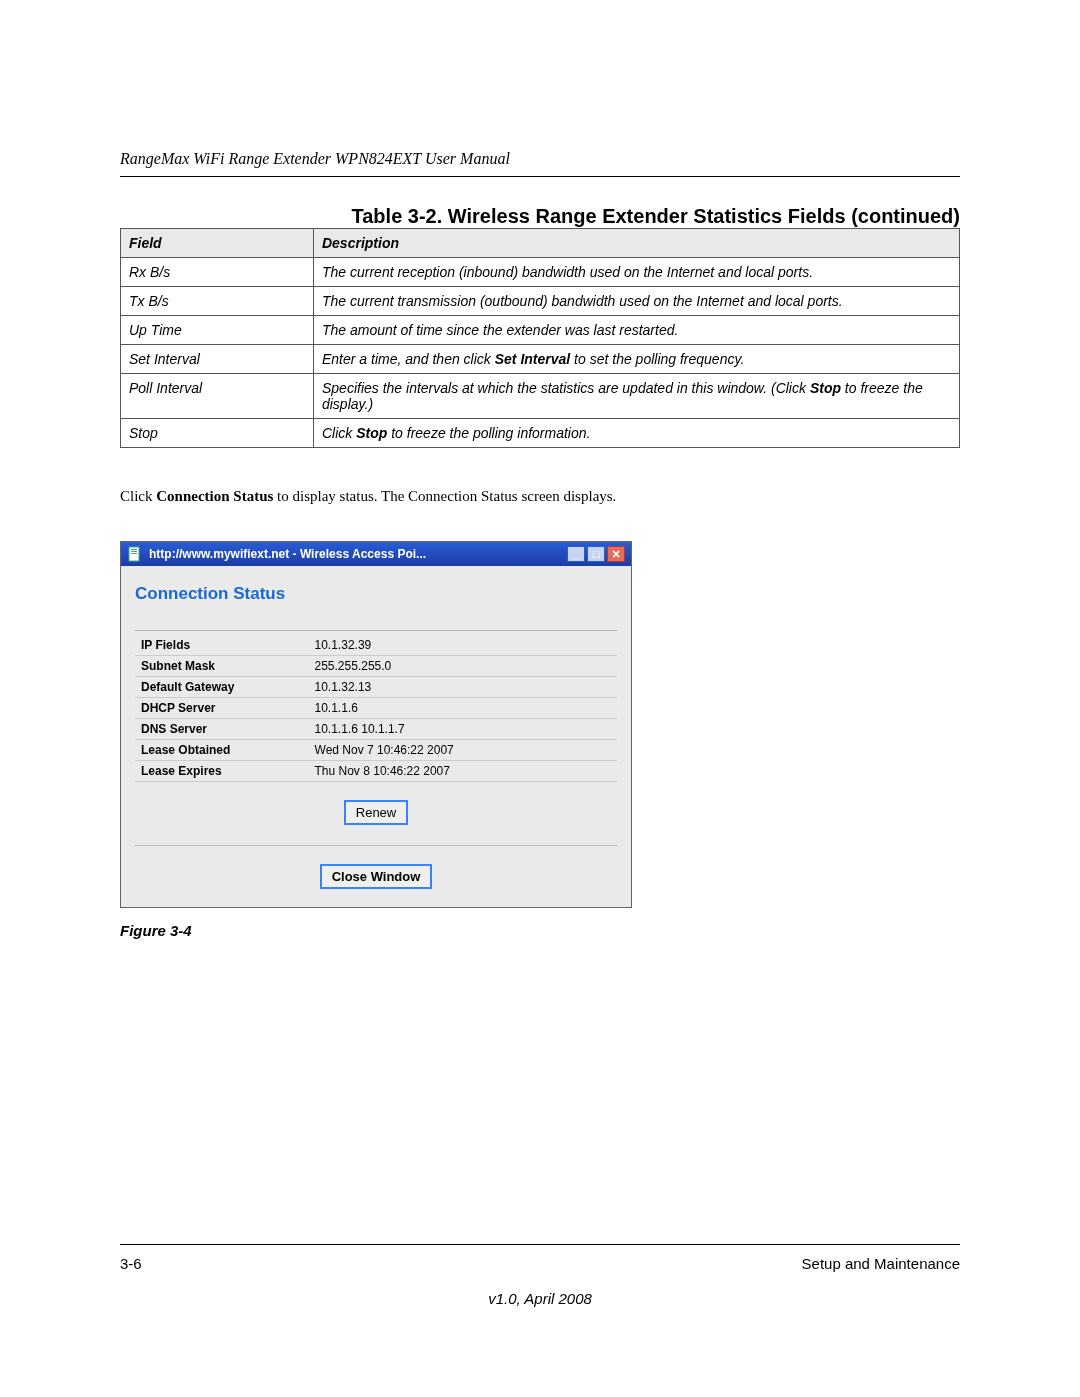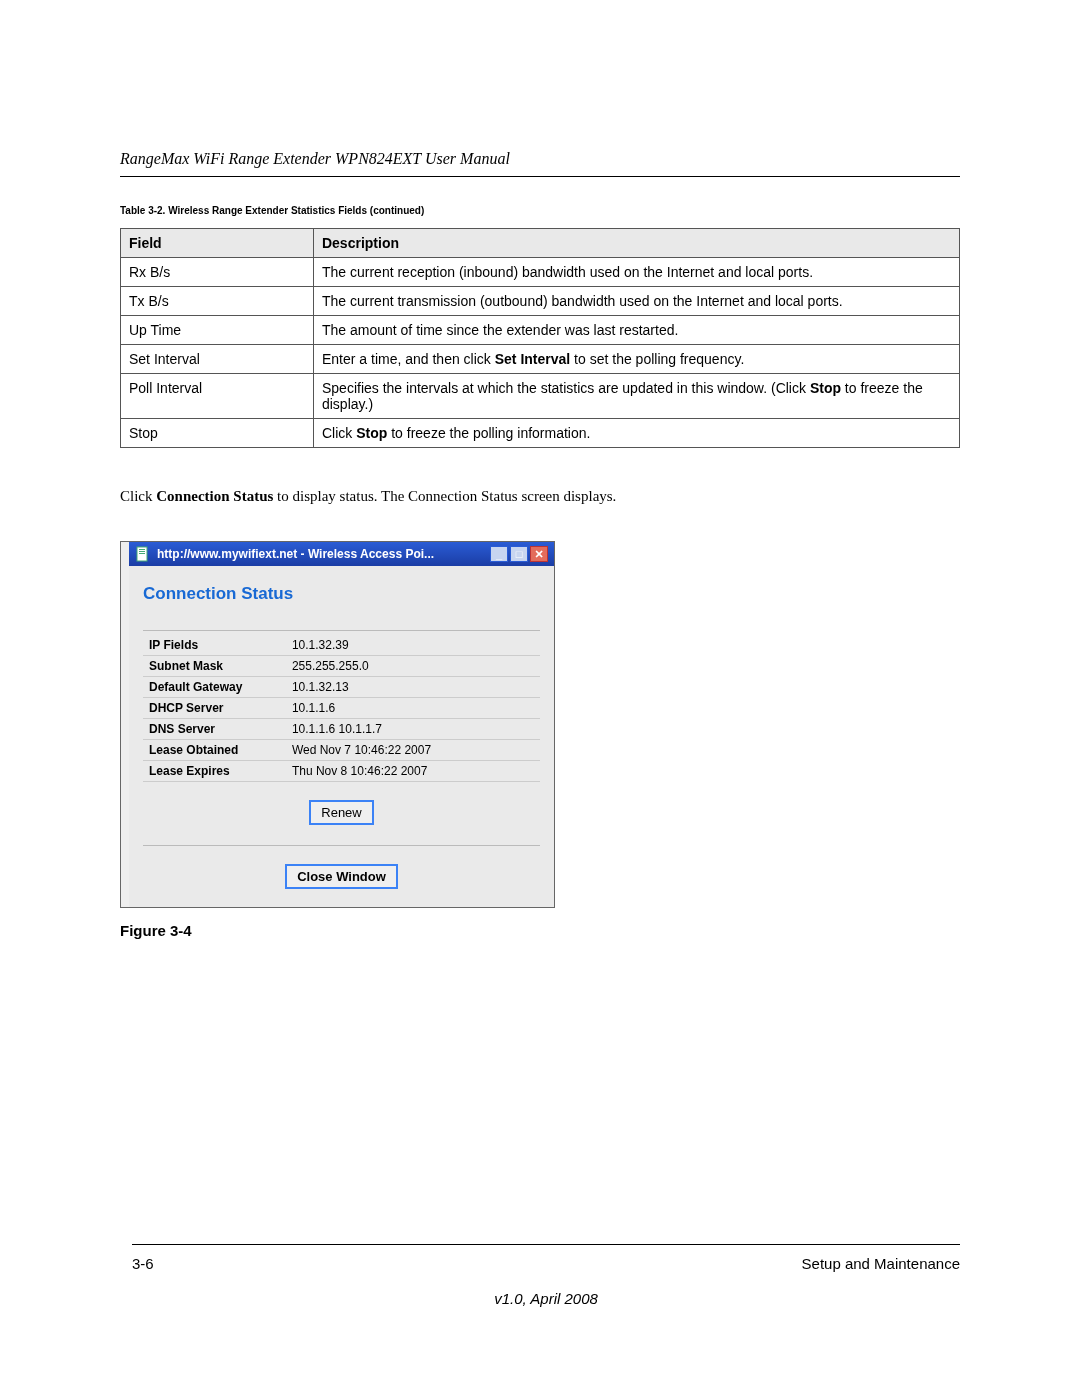--- a/index.html
+++ b/index.html
@@ -17,52 +17,52 @@
     }
     .doc-title {
       font-style: italic;
       font-size: 16px;
       margin-bottom: 8px;
       font-family: "Times New Roman", Times, serif;
     }
     .hr { border-top: 1px solid #000; margin-bottom: 28px; }
     .table-caption {
       font-weight: bold;
-      font-size: 10px;
-      margin-bottom: 12px;
+      font-size: 20px;
+      text-align: right;
     }
     table.stats {
       border-collapse: collapse;
       width: 100%;
       margin-bottom: 40px;
     }
     table.stats th, table.stats td {
       border: 1px solid #555;
       padding: 6px 8px;
       text-align: left;
       vertical-align: top;
       font-size: 14px;
+      font-style: italic;
     }
     table.stats th {
       background: #e9e9e9;
       font-weight: bold;
     }
     table.stats .col-field { width: 23%; }
     .body-text {
       font-family: Liberation Serif, serif;
       font-size: 15px;
       margin-bottom: 36px;
     }
     
     .win-wrap {
-      width: 435px;
+      width: 512px;
       border: 1px solid #666;
       background: #eee;
       margin-bottom: 14px;
-      padding-left: 8px;
     }
     .win-titlebar {
       background: linear-gradient(#2a5cd5, #1b3da5);
       color: #fff;
       padding: 4px 6px;
       display: flex;
       align-items: center;
       font-size: 12px;
       font-weight: bold;
     }
@@ -116,25 +116,25 @@
     }
     .renew-btn, .close-win-btn {
       display: inline-block;
       background: #efefef;
       border: 2px solid #3b82f6;
       padding: 3px 10px;
       font-size: 13px;
     }
     .close-win-btn { font-weight: bold; }
     .win-hr { border-top: 1px solid #bbb; margin: 20px 0 14px; }
-    .figure-caption { font-weight: bold; font-size: 15px; margin-top: 10px; }
+    .figure-caption { font-weight: bold; font-size: 15px; margin-top: 10px; font-style: italic; }
     .footer {
       position: absolute;
       bottom: 90px;
-      left: 132px;
+      left: 120px;
       right: 120px;
     }
     .footer-hr { border-top: 1px solid #000; margin-bottom: 10px; }
     .footer-row { display: flex; justify-content: space-between; font-size: 15px; }
     .footer-version {
       text-align: center;
       font-style: italic;
       font-family: Liberation Sans, sans-serif;
       margin-top: 18px;
       font-size: 15px;

